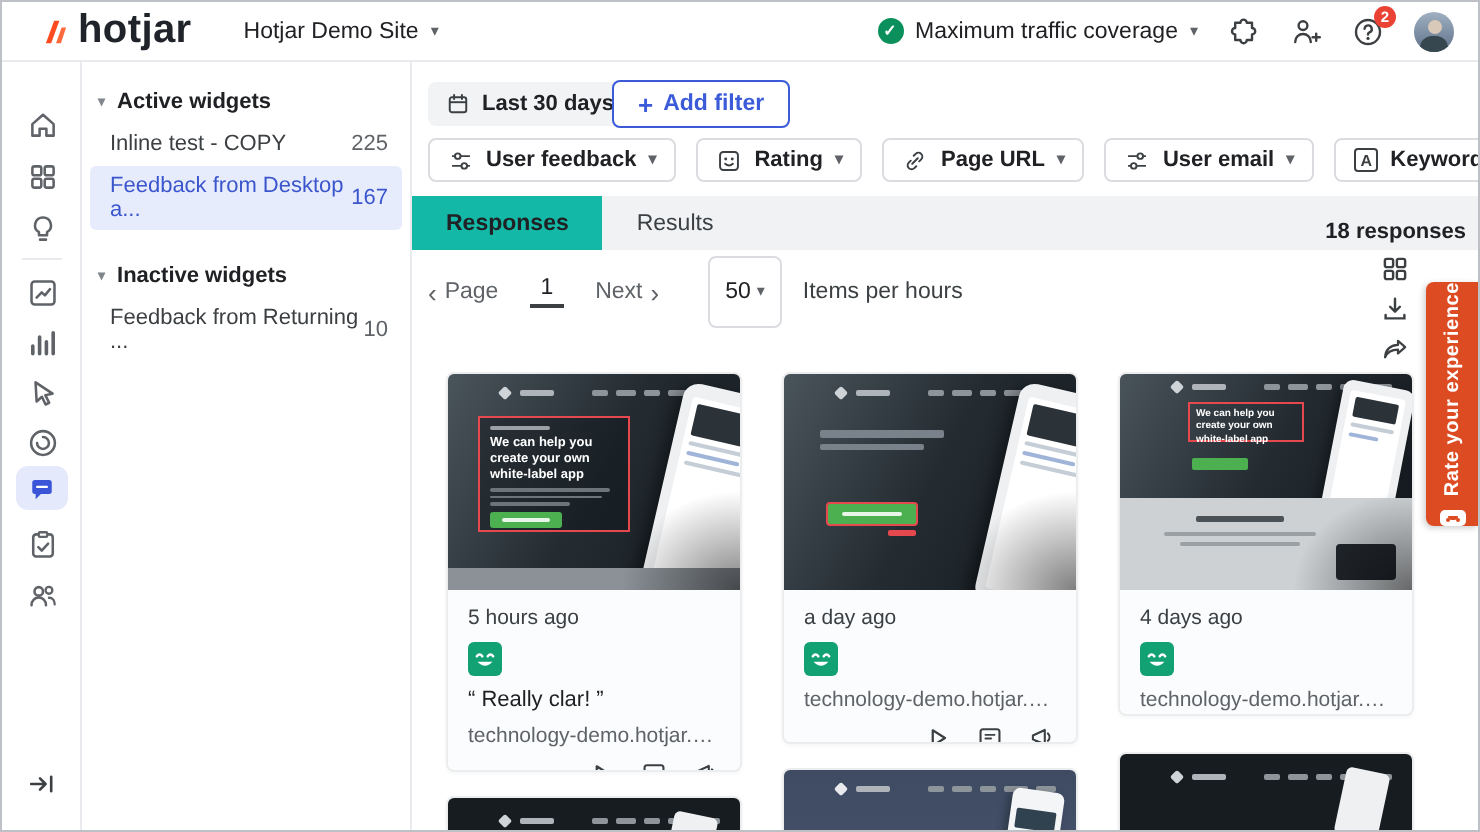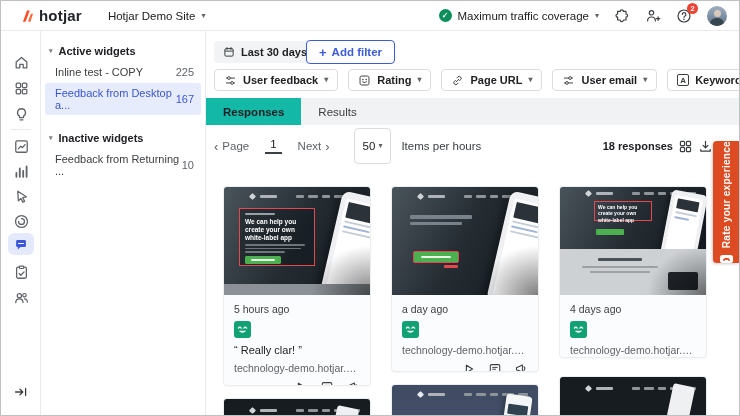--- a/index.html
+++ b/index.html
@@ -3,21 +3,21 @@
 <meta charset="utf-8">
 <style>
   * { margin:0; padding:0; box-sizing:border-box; }
   html,body { font-family:"Liberation Sans", sans-serif; background:#fff; }
   .page { position:relative; width:740px; height:416px; background:#fff; border:1px solid #bdc1c6; overflow:hidden; font-family:"Liberation Sans", sans-serif; }
 
   
   .hdr { position:absolute; top:0; left:0; right:0; height:30px; background:#fff; border-bottom:1px solid #e8eaed; display:flex; align-items:center; }
   .hdr-left { display:flex; align-items:center; gap:26px; padding-left:18px; }
   .logo { display:flex; align-items:center; gap:5px; }
-  .logo-word { font-size:15px; font-weight:700; color:#20242a; letter-spacing:.2px; }
+  .logo-word { font-size:20px; font-weight:700; color:#20242a; letter-spacing:.2px; }
   .site-sel { display:flex; align-items:center; gap:6px; font-size:11.5px; color:#202124; cursor:pointer; }
   .caret { font-size:8px; color:#5f6368; line-height:1; }
   .hdr-right { margin-left:auto; display:flex; align-items:center; gap:15px; padding-right:12px; }
   .traffic { display:flex; align-items:center; gap:6px; font-size:11.5px; color:#202124; }
   .traffic-dot { width:13px; height:13px; border-radius:50%; background:#0b8f5b; color:#fff; font-size:8px; display:flex; align-items:center; justify-content:center; font-weight:700; }
   .help-wrap { position:relative; }
   .badge { position:absolute; top:-5px; right:-6px; min-width:11px; height:11px; border-radius:6px; background:#ea4335; color:#fff; font-size:7.5px; font-weight:700; display:flex; align-items:center; justify-content:center; padding:0 2px; }
   .avatar { width:20px; height:20px; border-radius:50%; background:linear-gradient(180deg,#9fb0c2,#5e7189); position:relative; overflow:hidden; }
   .avatar::before { content:""; position:absolute; top:4px; left:6.5px; width:7px; height:7px; border-radius:50%; background:#d8c9b8; }
   .avatar::after { content:""; position:absolute; top:12px; left:3px; width:14px; height:9px; border-radius:6px 6px 0 0; background:#37474f; }
@@ -52,21 +52,21 @@
   .tabstrip { position:absolute; top:67px; left:0; right:0; height:27px; background:#f1f2f4; display:flex; }
   .tab { height:100%; display:flex; align-items:center; padding:0 17px; font-size:11.5px; color:#3c4043; cursor:pointer; }
   .tab.active { background:#14b8a6; font-weight:700; color:#202124; }
 
   .pager { position:absolute; top:102px; left:8px; right:8px; height:26px; display:flex; align-items:center; font-size:11.5px; color:#5f6368; }
   .pg-btn { display:flex; align-items:center; gap:4px; cursor:pointer; }
   .pg-num { margin:0 16px; padding:0 5px 2px; border-bottom:2px solid #3c4043; color:#202124; cursor:pointer; }
   .chev { font-size:13px; line-height:1; }
   .pg-size { margin-left:24px; height:36px; display:flex; align-items:center; gap:3px; border:1px solid #dadce0; border-radius:4px; padding:0 8px; color:#202124; cursor:pointer; }
   .pg-label { margin-left:10px; color:#3c4043; }
-  .pager-right { margin-left:auto; display:flex; align-items:center; gap:4px; }
+  .pager-right { margin-left:auto; display:flex; align-items:center; gap:4px;flex-direction:column; }
   .resp-count { font-size:11px; font-weight:700; color:#202124; }
   .tool-ic { width:16px; height:16px; cursor:pointer; display:flex; align-items:center; justify-content:center; }
 
   
   .cards { position:absolute; top:155px; left:17px; display:flex; gap:20px; }
   .col { width:148px; display:flex; flex-direction:column; gap:12px; }
   .card { width:148px; background:#fbfcfd; border:1px solid #ebedef; border-radius:4px; overflow:hidden; box-shadow:0 1px 2px rgba(0,0,0,.04); }
   .card-body { padding:8px 10px 6px; }
   .c-time { font-size:10.5px; color:#3c4043; }
   .c-emoji { width:17px; height:17px; border-radius:3px; background:#12a172; margin-top:6px; }

